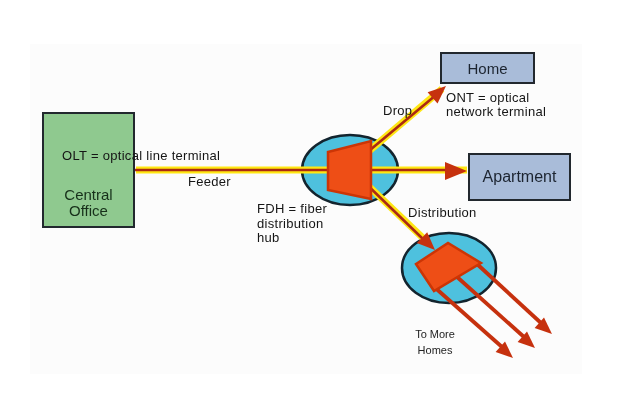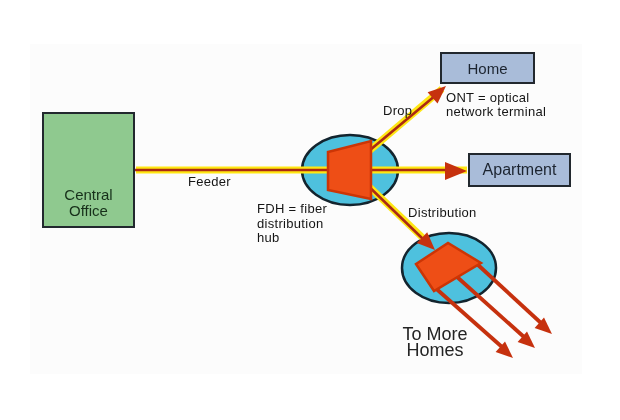--- a/index.html
+++ b/index.html
@@ -17,21 +17,21 @@
   }
   .node.office{
     background:#8fc98f;
     flex-direction:column;justify-content:flex-end;
     padding-bottom:7px;line-height:16px;color:#17301a;
   }
   .node.building{background:#a9bcd9;}
   .multiline span{display:block;}
   #fdh-label{line-height:14.5px;}
   #ont-label{line-height:13.5px;}
-  #to-more-homes{line-height:15.5px;text-align:center;font-size:18px;color:#242424;}
+  #to-more-homes{line-height:15.5px;text-align:center;font-size:11px;color:#242424;}
 </style>
 </head>
 <body>
 
 <div class="canvas">
 
   <svg class="shape-layer" width="620" height="420" viewBox="0 0 620 420">
 
     <rect x="30" y="44" width="552" height="330" fill="#fcfcfc"></rect>
 
@@ -67,24 +67,25 @@
 
   <div class="node office multiline" style="left:42px;top:112px;width:93px;height:116px;align-items:center;">
     <span>Central</span>
     <span>Office</span>
   </div>
 
   <div class="node building" style="left:440px;top:52px;width:95px;height:32px;">
     <span>Home</span>
   </div>
 
-  <div class="node building" style="left:468px;top:153px;width:103px;height:34px;font-size:16px;">
+  <div class="node building" style="left:468px;top:153px;width:103px;height:48px;font-size:16px;">
     <span>Apartment</span>
   </div>
 
+  <div class="lbl b" style="left:62px;top:148px;">OLT = optical line terminal</div>
 
   <div class="lbl b" style="left:188px;top:174px;">Feeder</div>
 
   <div class="lbl b" style="left:366px;top:103px;margin-left:17px;">Drop</div>
 
   <div class="lbl b multiline" id="ont-label" style="left:446px;top:91px;">
     <span>ONT = optical</span>
     <span>network terminal</span>
   </div>
 

